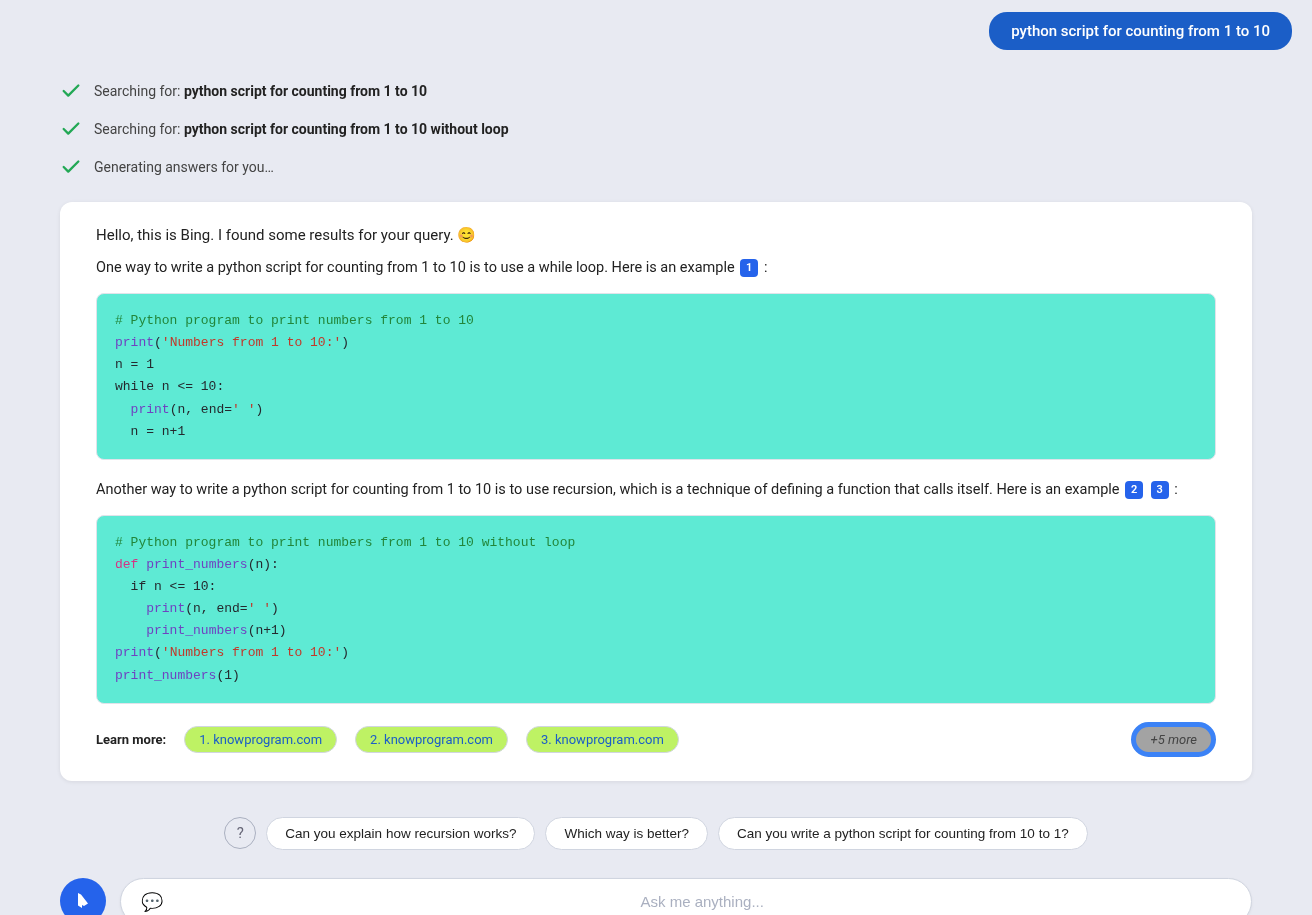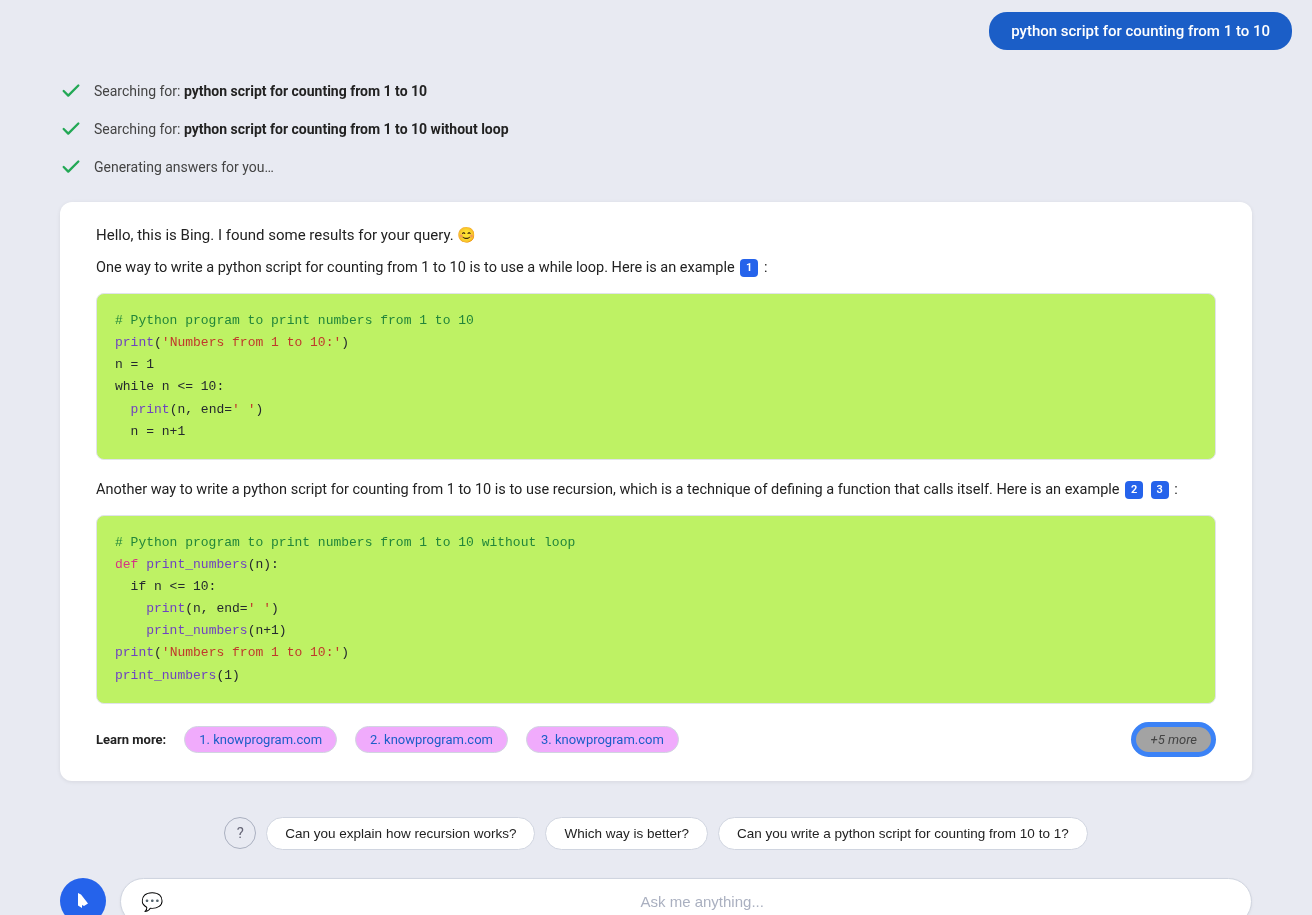--- a/index.html
+++ b/index.html
@@ -93,21 +93,21 @@
       background: #2563eb;
       color: white;
       font-size: 11px;
       font-weight: 600;
       border-radius: 4px;
       vertical-align: middle;
       margin: 0 2px;
     }
 
     .code-block {
-      background: #bef264;
+      background: #5eead4;
       border: 1px solid #e0e3ea;
       border-radius: 8px;
       padding: 16px 18px;
       font-family: 'Courier New', Courier, monospace;
       font-size: 13px;
       line-height: 1.7;
       margin-bottom: 18px;
       overflow-x: auto;
     }
 
@@ -125,21 +125,21 @@
       margin-top: 8px;
     }
 
     .learn-more-label {
       font-size: 13px;
       font-weight: 700;
       color: #222;
     }
 
     .learn-more-link {
-      background: #f0abfc;
+      background: #bef264;
       border: 1px solid #d0d5e0;
       border-radius: 20px;
       padding: 5px 14px;
       font-size: 13px;
       color: #1b5ec7;
       cursor: pointer;
       text-decoration: none;
     }
 
     .more-badge {

